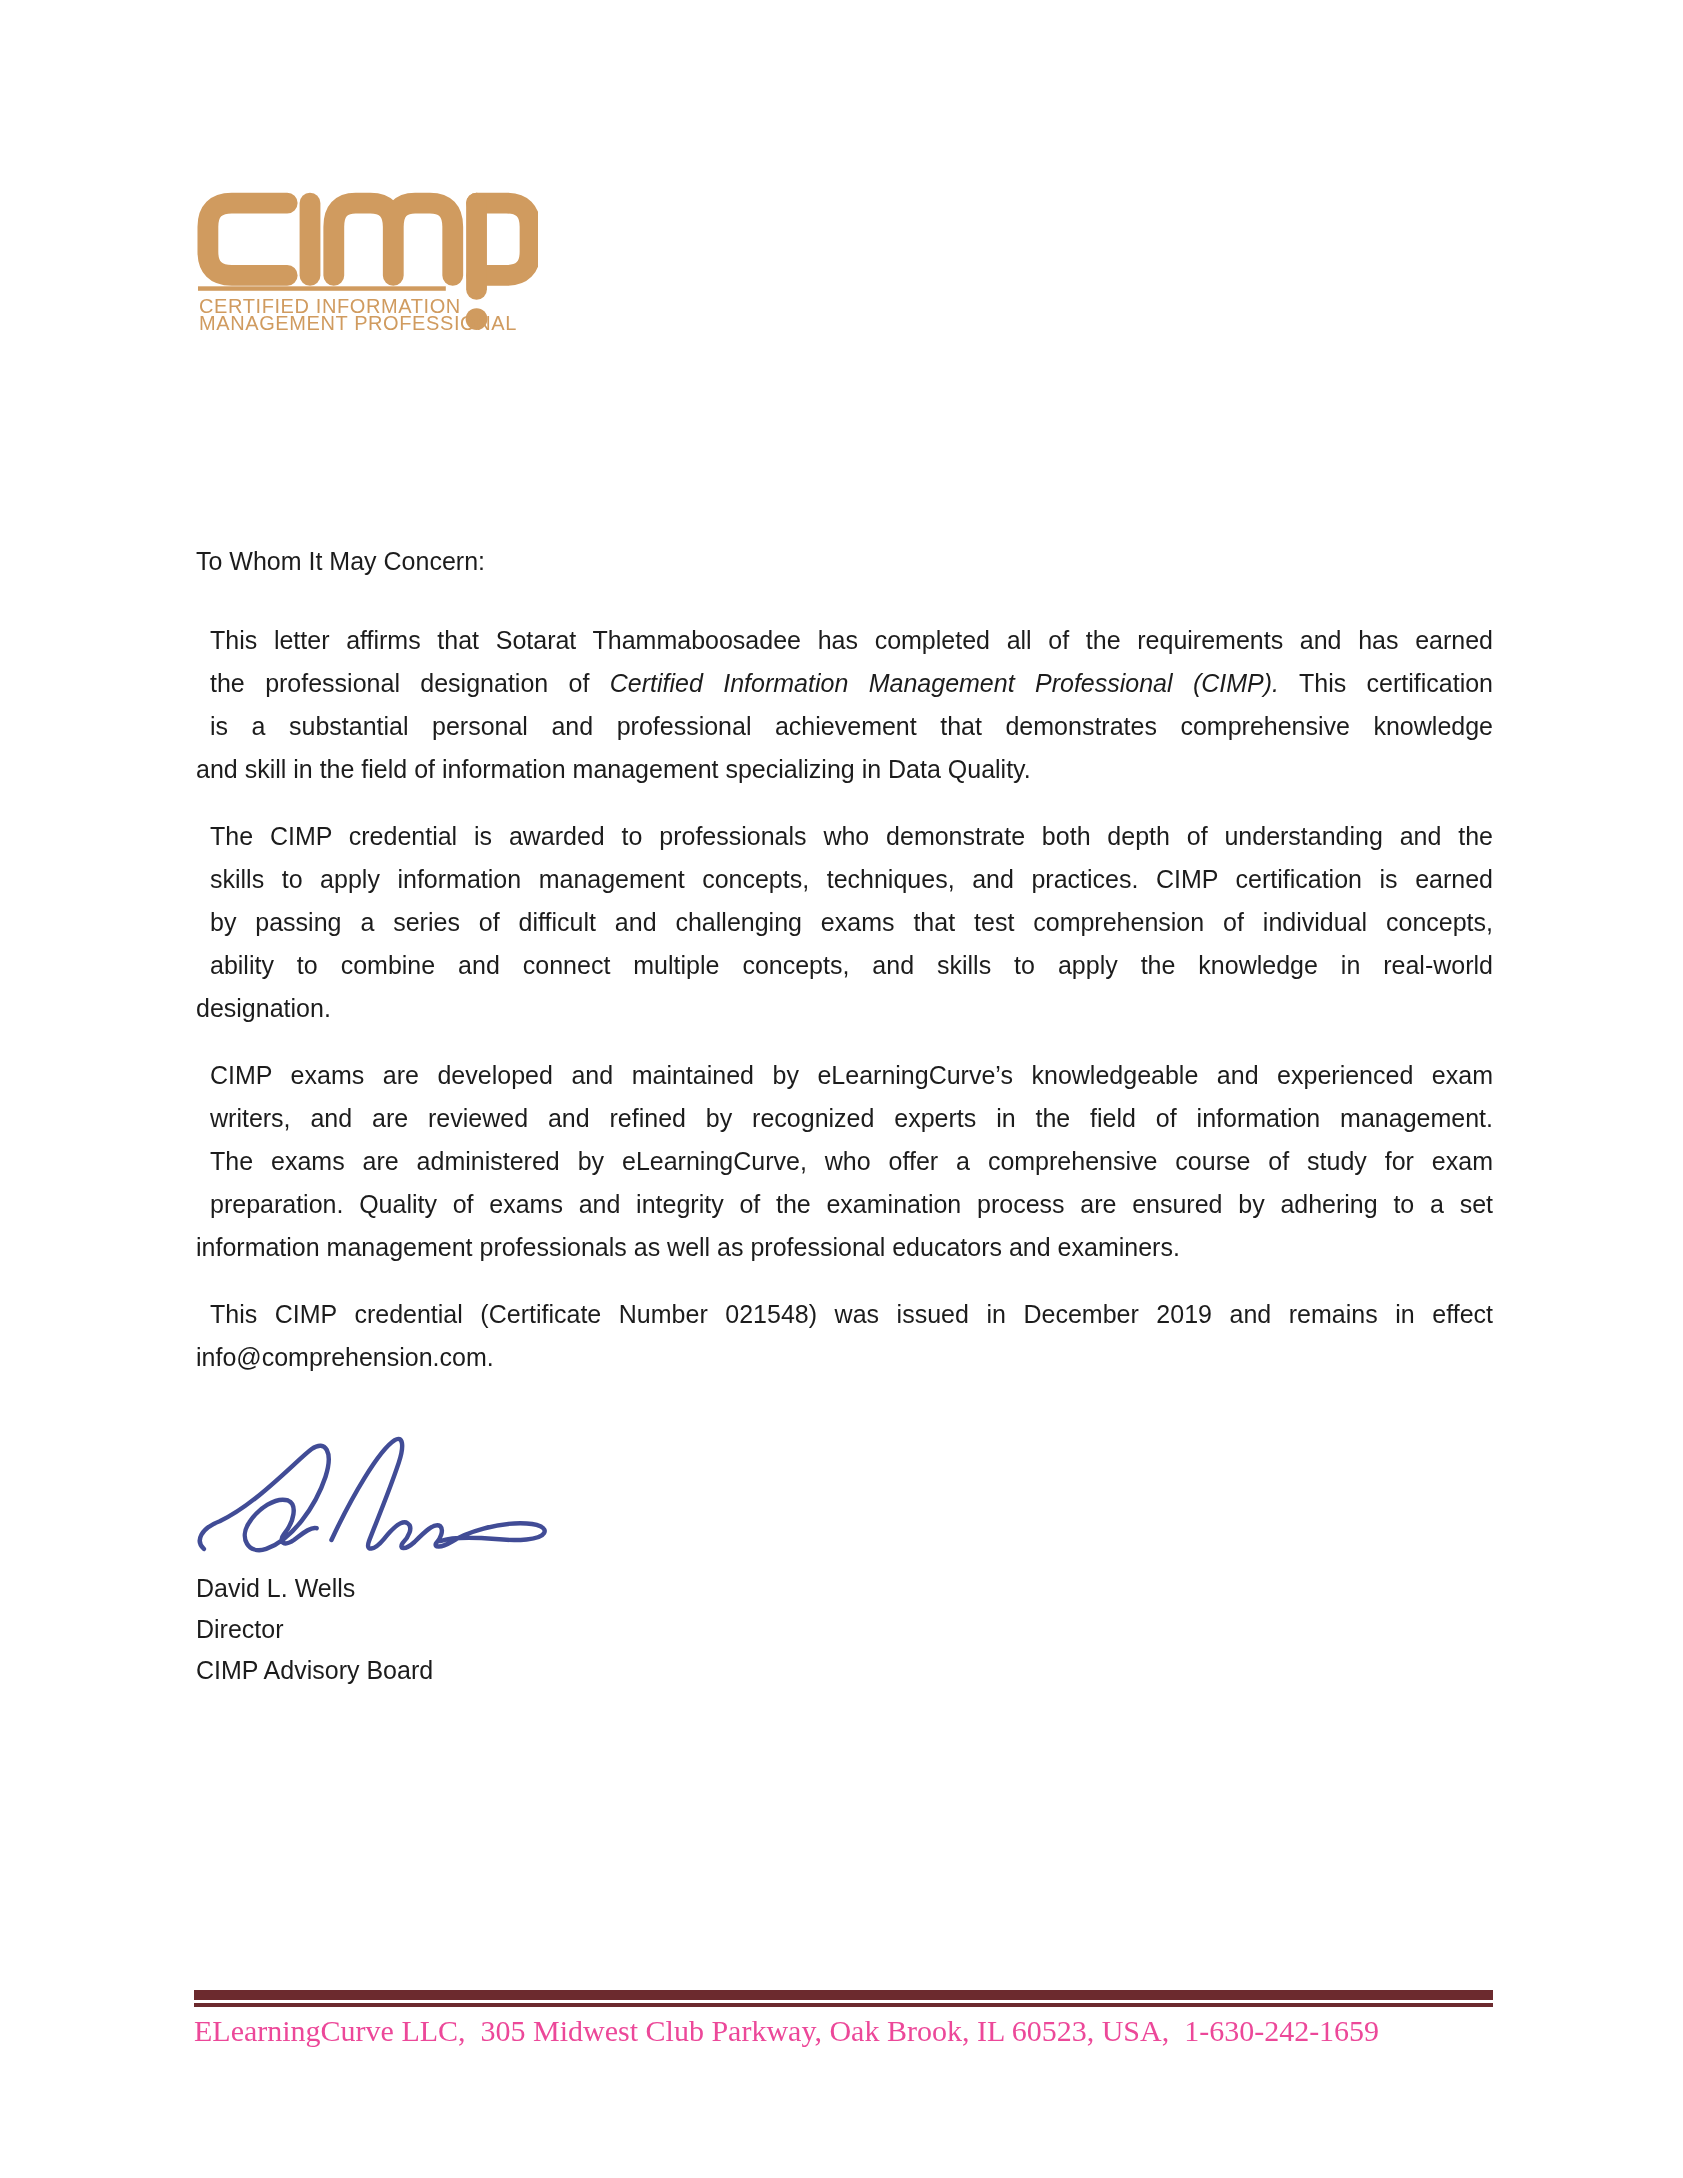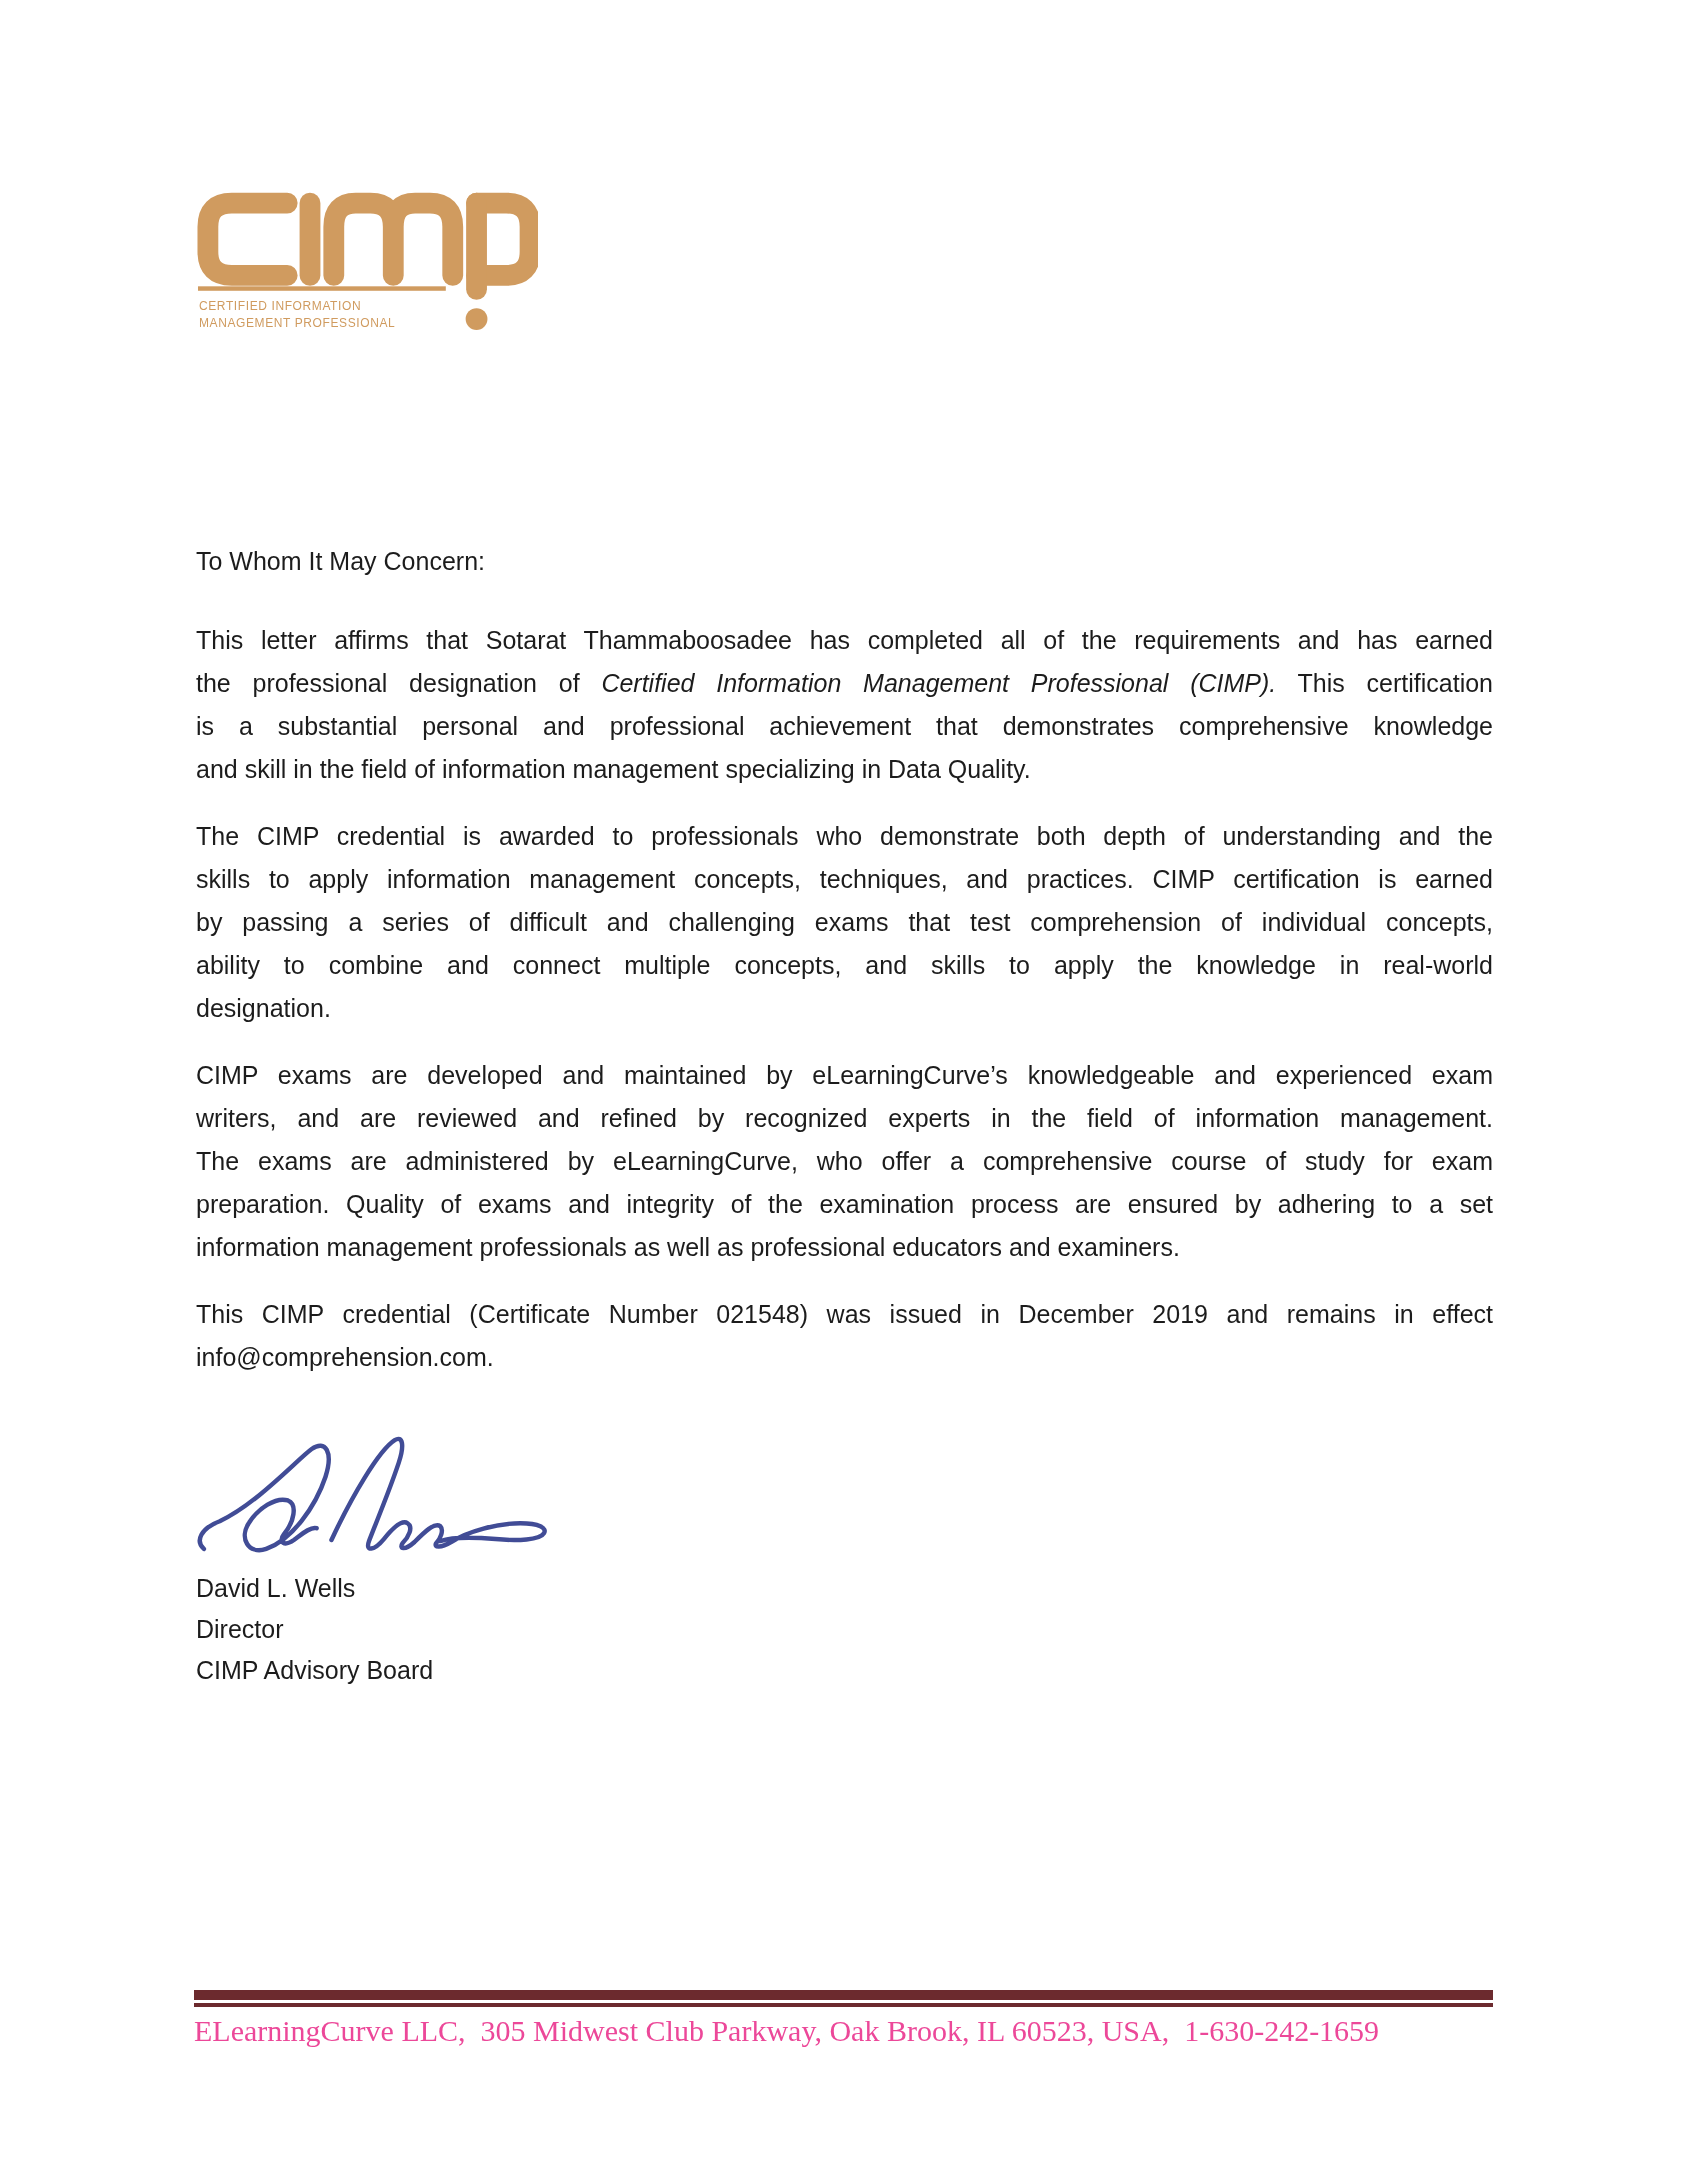--- a/index.html
+++ b/index.html
@@ -21,40 +21,40 @@
   }
 
   
   .logo { position: absolute; left: 196px; top: 191px; width: 356px; }
   .logo svg { display: block; }
   .tagline {
     position: absolute;
     left: 3px;
     top: 107px;
     color: var(--logo-color);
-    font-size: 12px;
+    font-size: 20px;
     line-height: 17px;
     letter-spacing: 0.6px;
     font-weight: 400;
     white-space: nowrap;
   }
 
   
   .content {
     position: absolute;
     left: 196px;
     top: 540px;
     width: 1297px;
     font-size: 25px;
     line-height: 43px;
   }
   .salutation { margin-bottom: 36px; }
   .paragraph { margin-bottom: 24px; }
   .line { text-align: justify; }
-  .jline { text-align-last: justify; }
+  .jline { text-align-last: justify; margin-left: 14px; }
   .it { font-style: italic; }
 
   
   .signature { position: absolute; left: 194px; top: 1432px; }
   .signer {
     position: absolute;
     left: 196px;
     top: 1568px;
     font-size: 25px;
     line-height: 41px;

